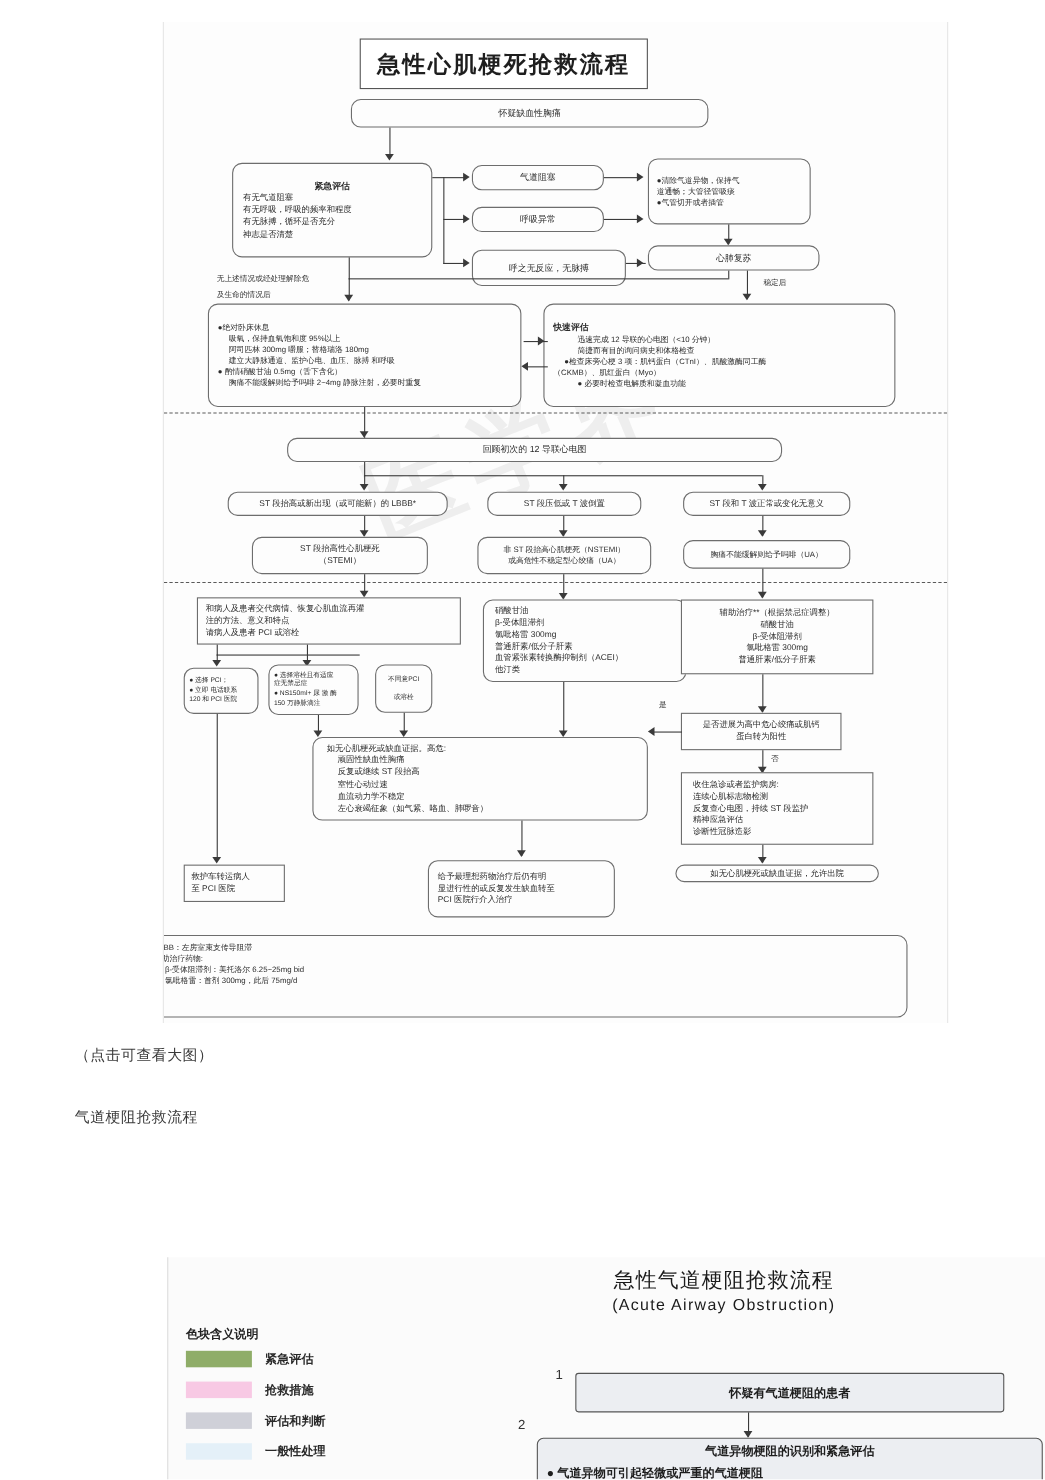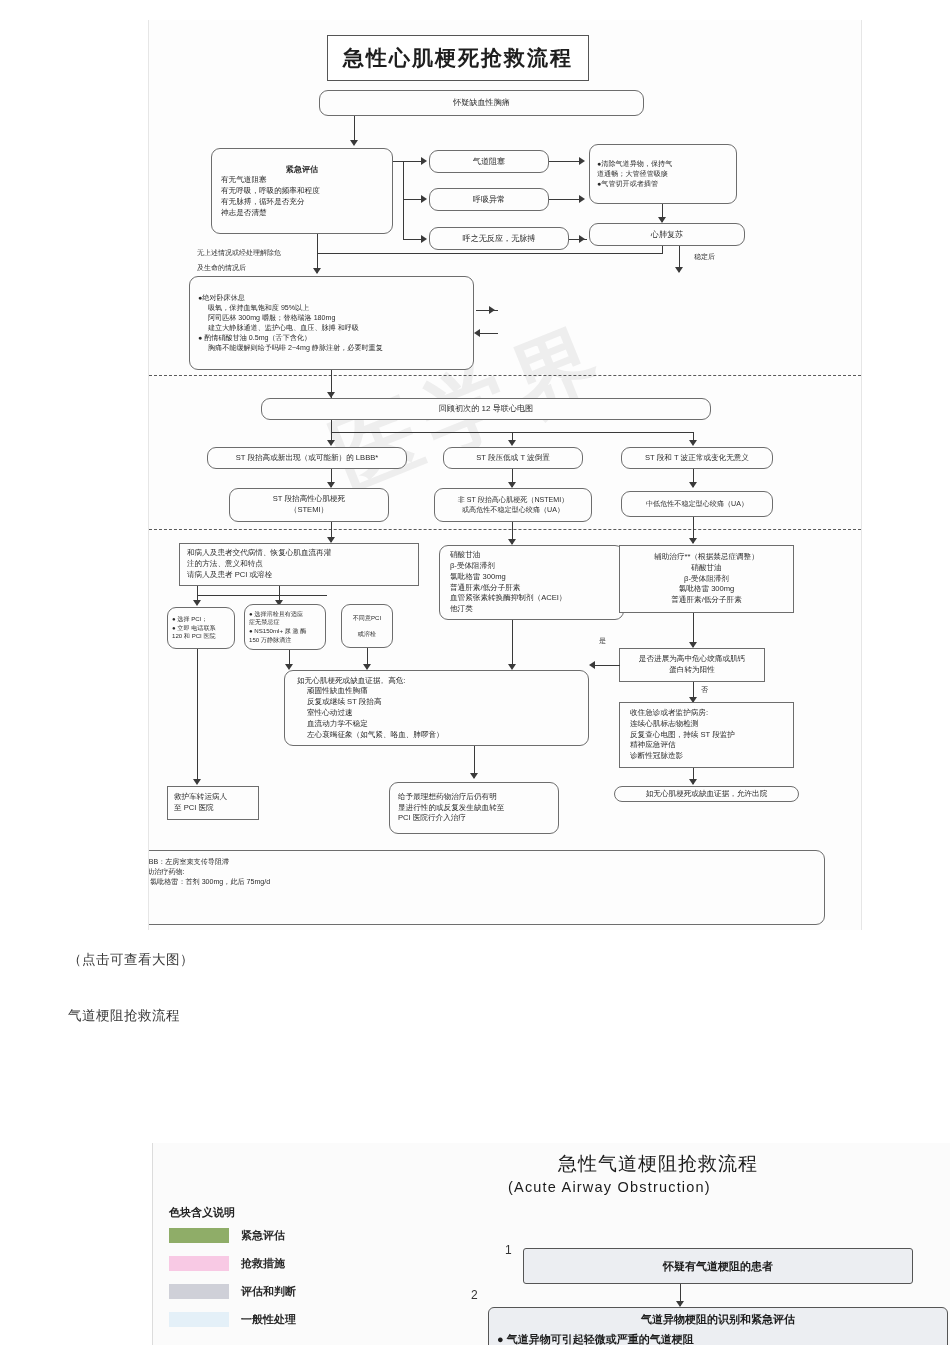--- a/index.html
+++ b/index.html
@@ -67,21 +67,21 @@
   
   #chart2{
     position:absolute;left:152px;top:1143px;width:798px;height:202px;
     background:#fbfbfb;border-left:1px solid #dcdcdc;overflow:hidden;
   }
   #c2-title{
     position:absolute;left:355px;top:8px;width:300px;text-align:center;
     font-size:19px;font-weight:normal;color:#1b1b1b;letter-spacing:1px;
   }
   #c2-sub{
-    position:absolute;left:355px;top:36px;width:300px;
+    position:absolute;left:355px;top:36px;width:300px;text-align:center;
     font-size:14.5px;color:#1b1b1b;letter-spacing:1.2px;
   }
   #c2-legend-title{position:absolute;left:16px;top:62px;font-size:11px;font-weight:bold;color:#222;}
   .lg-row{position:absolute;left:16px;display:flex;align-items:center;gap:12px;}
   .sw{width:60px;height:15px;display:block;}
   .lg-txt{font-size:11px;font-weight:bold;color:#2a2a2a;white-space:nowrap;}
   .c2num{position:absolute;font-size:12px;color:#333;}
   .c2bx{
     position:absolute;box-sizing:border-box;border:1px solid #555;
     border-radius:3px;display:flex;align-items:center;justify-content:center;
@@ -114,21 +114,21 @@
     <span class="ln">有无脉搏，循环是否充分</span>
     <span class="ln">神志是否清楚</span>
   </div>
 
   <div class="bx r ctr f8" style="left:280px;top:130px;width:120px;height:23px;">
     <span class="ln">气道阻塞</span>
     </div>
   <div class="bx r ctr f8" style="left:280px;top:168px;width:120px;height:23px;">
     <span class="ln">呼吸异常</span>
     </div>
-  <div class="bx r ctr f8" style="left:280px;top:207px;width:140px;height:23px;align-items:center;">
+  <div class="bx r ctr f8" style="left:280px;top:207px;width:140px;height:33px;align-items:center;">
     <span class="ln">呼之无反应，无脉搏</span>
     </div>
 
   <div class="line vl" style="left:254px;top:142px;height:78px;"></div>
   <div class="line hl" style="left:244px;top:141px;width:11px;"></div>
   <div class="line hl" style="left:254px;top:141px;width:20px;"></div>
   <div class="arw rt" style="left:272px;top:137px;"></div>
   <div class="line hl" style="left:254px;top:179px;width:20px;"></div>
   <div class="arw rt" style="left:272px;top:175px;"></div>
   <div class="line hl" style="left:254px;top:219px;width:20px;"></div>
@@ -166,20 +166,28 @@
 
   <div class="bx r f7" style="left:40px;top:256px;width:285px;height:94px;padding:5px 8px;">
     <span class="ln bullet">●绝对卧床休息</span>
     <span class="ln ind">吸氧，保持血氧饱和度 95%以上</span>
     <span class="ln ind">阿司匹林 300mg 嚼服；替格瑞洛 180mg</span>
     <span class="ln ind">建立大静脉通道、监护心电、血压、脉搏 和呼吸</span>
     <span class="ln bullet">● 酌情硝酸甘油 0.5mg（舌下含化）</span>
     <span class="ln ind">胸痛不能缓解则给予吗啡 2~4mg 静脉注射，必要时重复</span>
   </div>
 
+  <div class="bx r f7" style="left:345px;top:256px;width:320px;height:94px;padding:5px 8px;">
+    <span class="ln" style="font-weight:bold;font-size:8px;">快速评估</span>
+    <span class="ln" style="padding-left:22px;">迅速完成 12 导联的心电图（&lt;10 分钟）</span>
+    <span class="ln" style="padding-left:22px;">简捷而有目的询问病史和体格检查</span>
+    <span class="ln" style="padding-left:10px;">●检查床旁心梗 3 项：肌钙蛋白（CTnI）、肌酸激酶同工酶</span>
+    <span class="ln">（CKMB）、肌红蛋白（Myo）</span>
+    <span class="ln" style="padding-left:22px;">● 必要时检查电解质和凝血功能</span>
+  </div>
 
   <div class="line hl" style="left:327px;top:290px;width:22px;"></div>
   <div class="arw rt" style="left:340px;top:286px;"></div>
   <div class="line hl" style="left:327px;top:313px;width:22px;"></div>
   <div class="arw lt" style="left:325px;top:309px;"></div>
 
   <div class="dash" style="left:0px;top:355px;width:712px;"></div>
 
   <div class="bx r ctr f8" style="left:112px;top:378px;width:450px;height:22px;">
     <span class="ln">回顾初次的 12 导联心电图</span>
@@ -215,21 +223,21 @@
 
   <div class="bx r ctr f75" style="left:80px;top:468px;width:160px;height:34px;">
     <span class="ln">ST 段抬高性心肌梗死</span>
     <span class="ln">（STEMI）</span>
     </div>
   <div class="bx r ctr f7" style="left:285px;top:468px;width:158px;height:34px;">
     <span class="ln">非 ST 段抬高心肌梗死（NSTEMI）</span>
     <span class="ln">或高危性不稳定型心绞痛（UA）</span>
     </div>
   <div class="bx r ctr f7" style="left:472px;top:471px;width:152px;height:26px;">
-    <span class="ln">中低危性不稳定型心绞痛（UA）</span>
+    <span class="ln">胸痛不能缓解则给予吗啡（UA）</span>
     </div>
 
   <div class="dash" style="left:0px;top:509px;width:712px;"></div>
 
   <div class="line vl" style="left:182px;top:502px;height:20px;"></div>
   <div class="arw d" style="left:178px;top:517px;"></div>
   <div class="line vl" style="left:363px;top:502px;height:22px;"></div>
   <div class="arw d" style="left:359px;top:519px;"></div>
   <div class="line vl" style="left:544px;top:497px;height:26px;"></div>
   <div class="arw d" style="left:540px;top:518px;"></div>
@@ -335,20 +343,21 @@
 
   <div class="bx r ctr f75" style="left:465px;top:766px;width:185px;height:16px;">
     <span class="ln">如无心肌梗死或缺血证据，允许出院</span>
   </div>
   <div class="line vl" style="left:544px;top:748px;height:16px;"></div>
   <div class="arw d" style="left:540px;top:759px;"></div>
 
   <div class="bx r f7" style="left:-24px;top:830px;width:700px;height:75px;padding:6px 14px;justify-content:flex-start;">
     <span class="ln">LBBB：左房室束支传导阻滞</span>
     <span class="ln">辅助治疗药物:</span>
+    <span class="ln ind">β-受体阻滞剂：美托洛尔 6.25~25mg bid</span>
     <span class="ln ind">氯吡格雷：首剂 300mg，此后 75mg/d</span>
   </div>
 </div>
 
 <div class="page-note" id="note-click">（点击可查看大图）</div>
 <div class="page-note" id="note-caption">气道梗阻抢救流程</div>
 
 <div id="chart2">
   <div id="c2-title">急性气道梗阻抢救流程</div>
   <div id="c2-sub">(Acute Airway Obstruction)</div>

